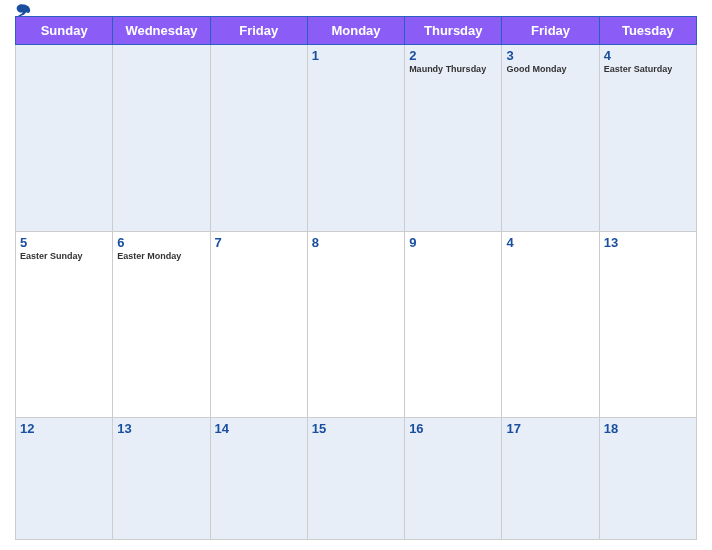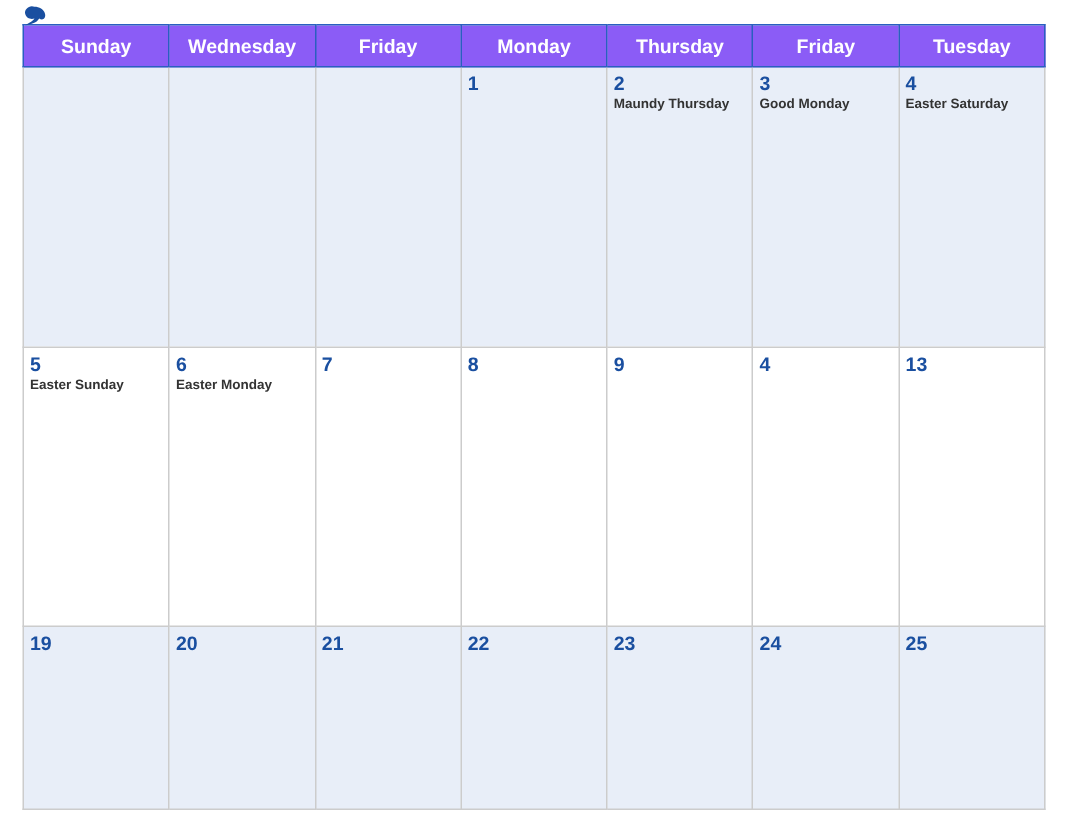--- a/index.html
+++ b/index.html
@@ -191,35 +191,35 @@
         </td>
         <td>
           <span class="date-num">4</span>
         </td>
         <td>
           <span class="date-num">13</span>
         </td>
       </tr>
       <tr>
         <td>
-          <span class="date-num">19</span>
-        </td>
-        <td>
-          <span class="date-num">20</span>
-        </td>
-        <td>
-          <span class="date-num">21</span>
-        </td>
-        <td>
-          <span class="date-num">22</span>
-        </td>
-        <td>
-          <span class="date-num">23</span>
-        </td>
-        <td>
-          <span class="date-num">24</span>
-        </td>
-        <td>
-          <span class="date-num">25</span>
+          <span class="date-num">12</span>
+        </td>
+        <td>
+          <span class="date-num">13</span>
+        </td>
+        <td>
+          <span class="date-num">14</span>
+        </td>
+        <td>
+          <span class="date-num">15</span>
+        </td>
+        <td>
+          <span class="date-num">16</span>
+        </td>
+        <td>
+          <span class="date-num">17</span>
+        </td>
+        <td>
+          <span class="date-num">18</span>
         </td>
       </tr>
     </tbody>
 </table>
 
 </body></html>

